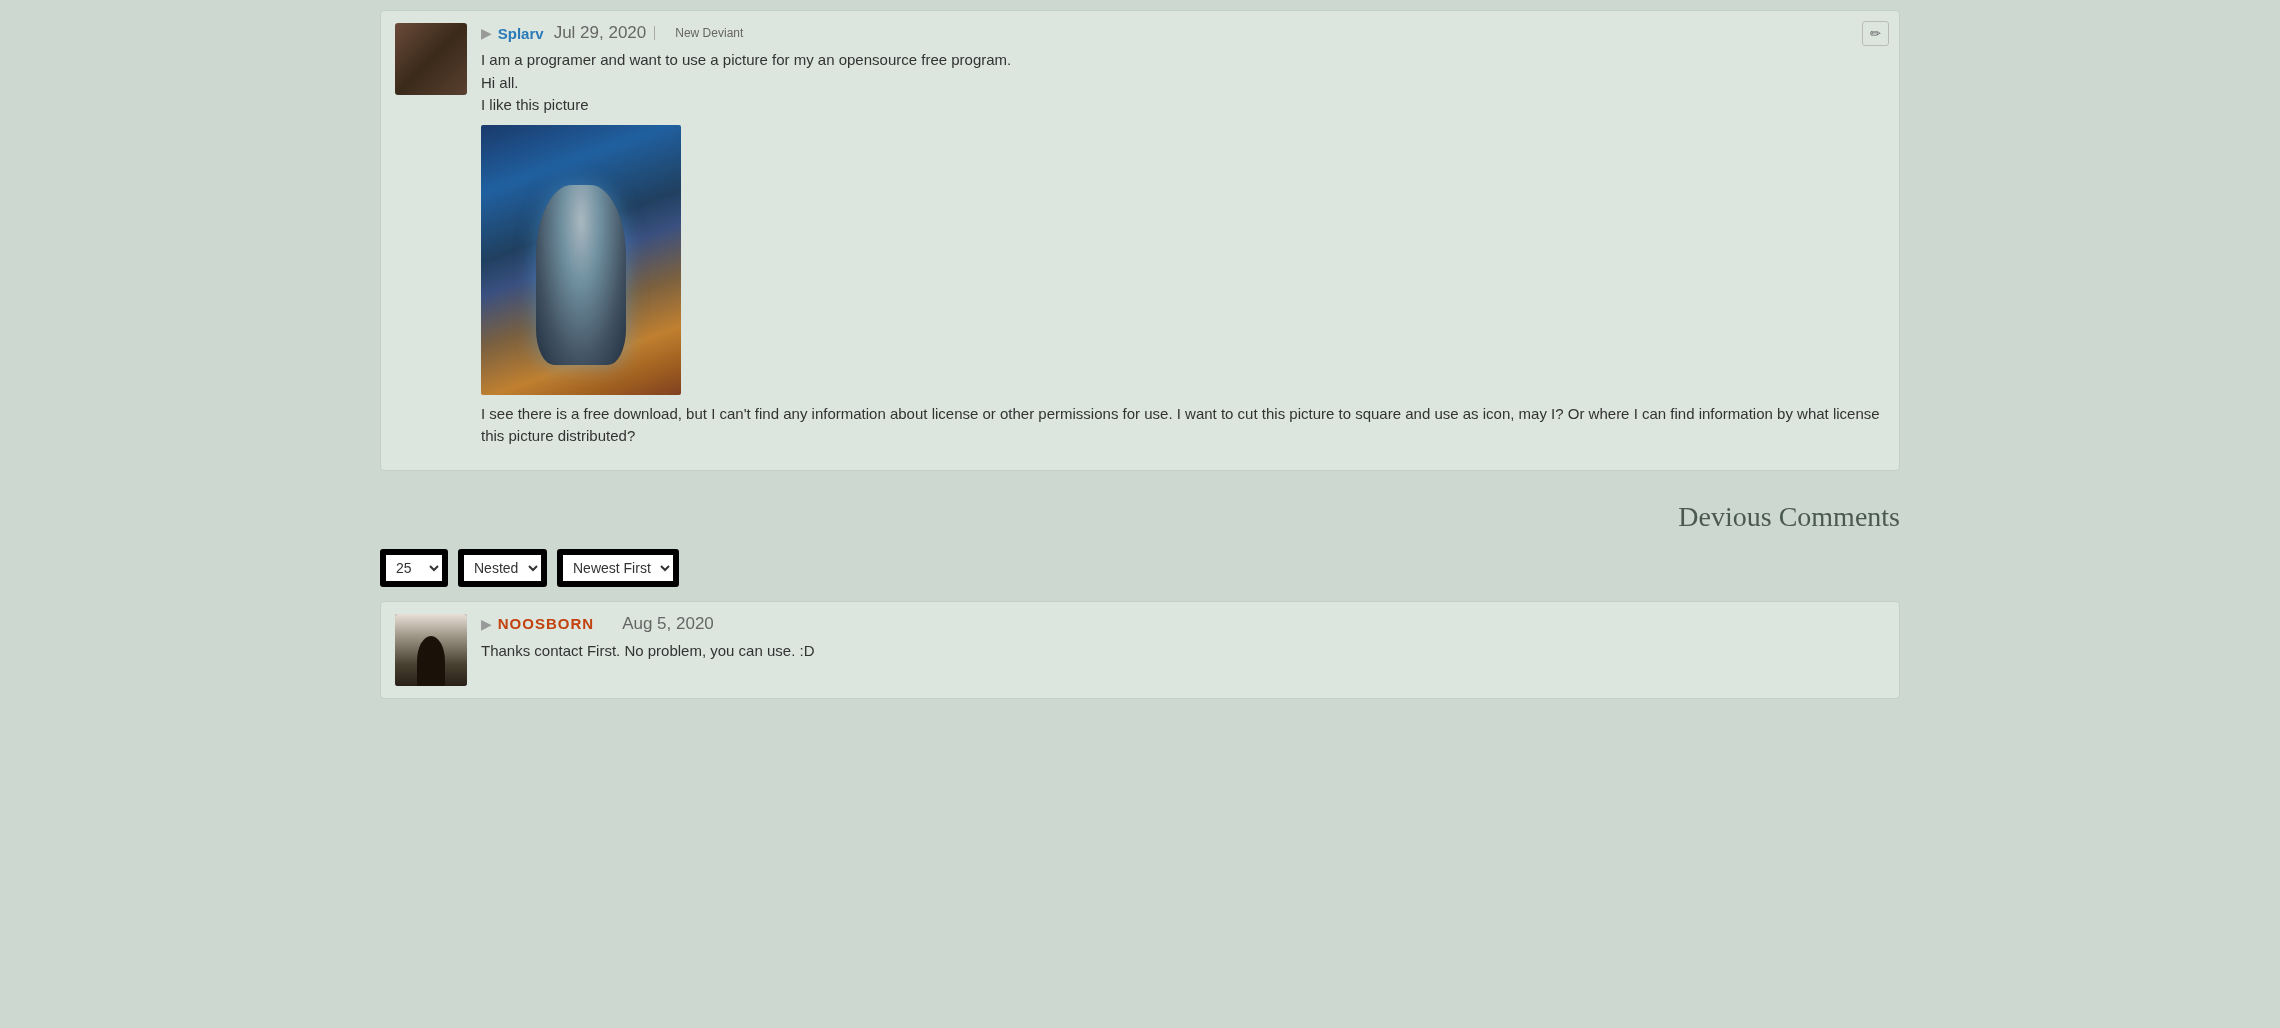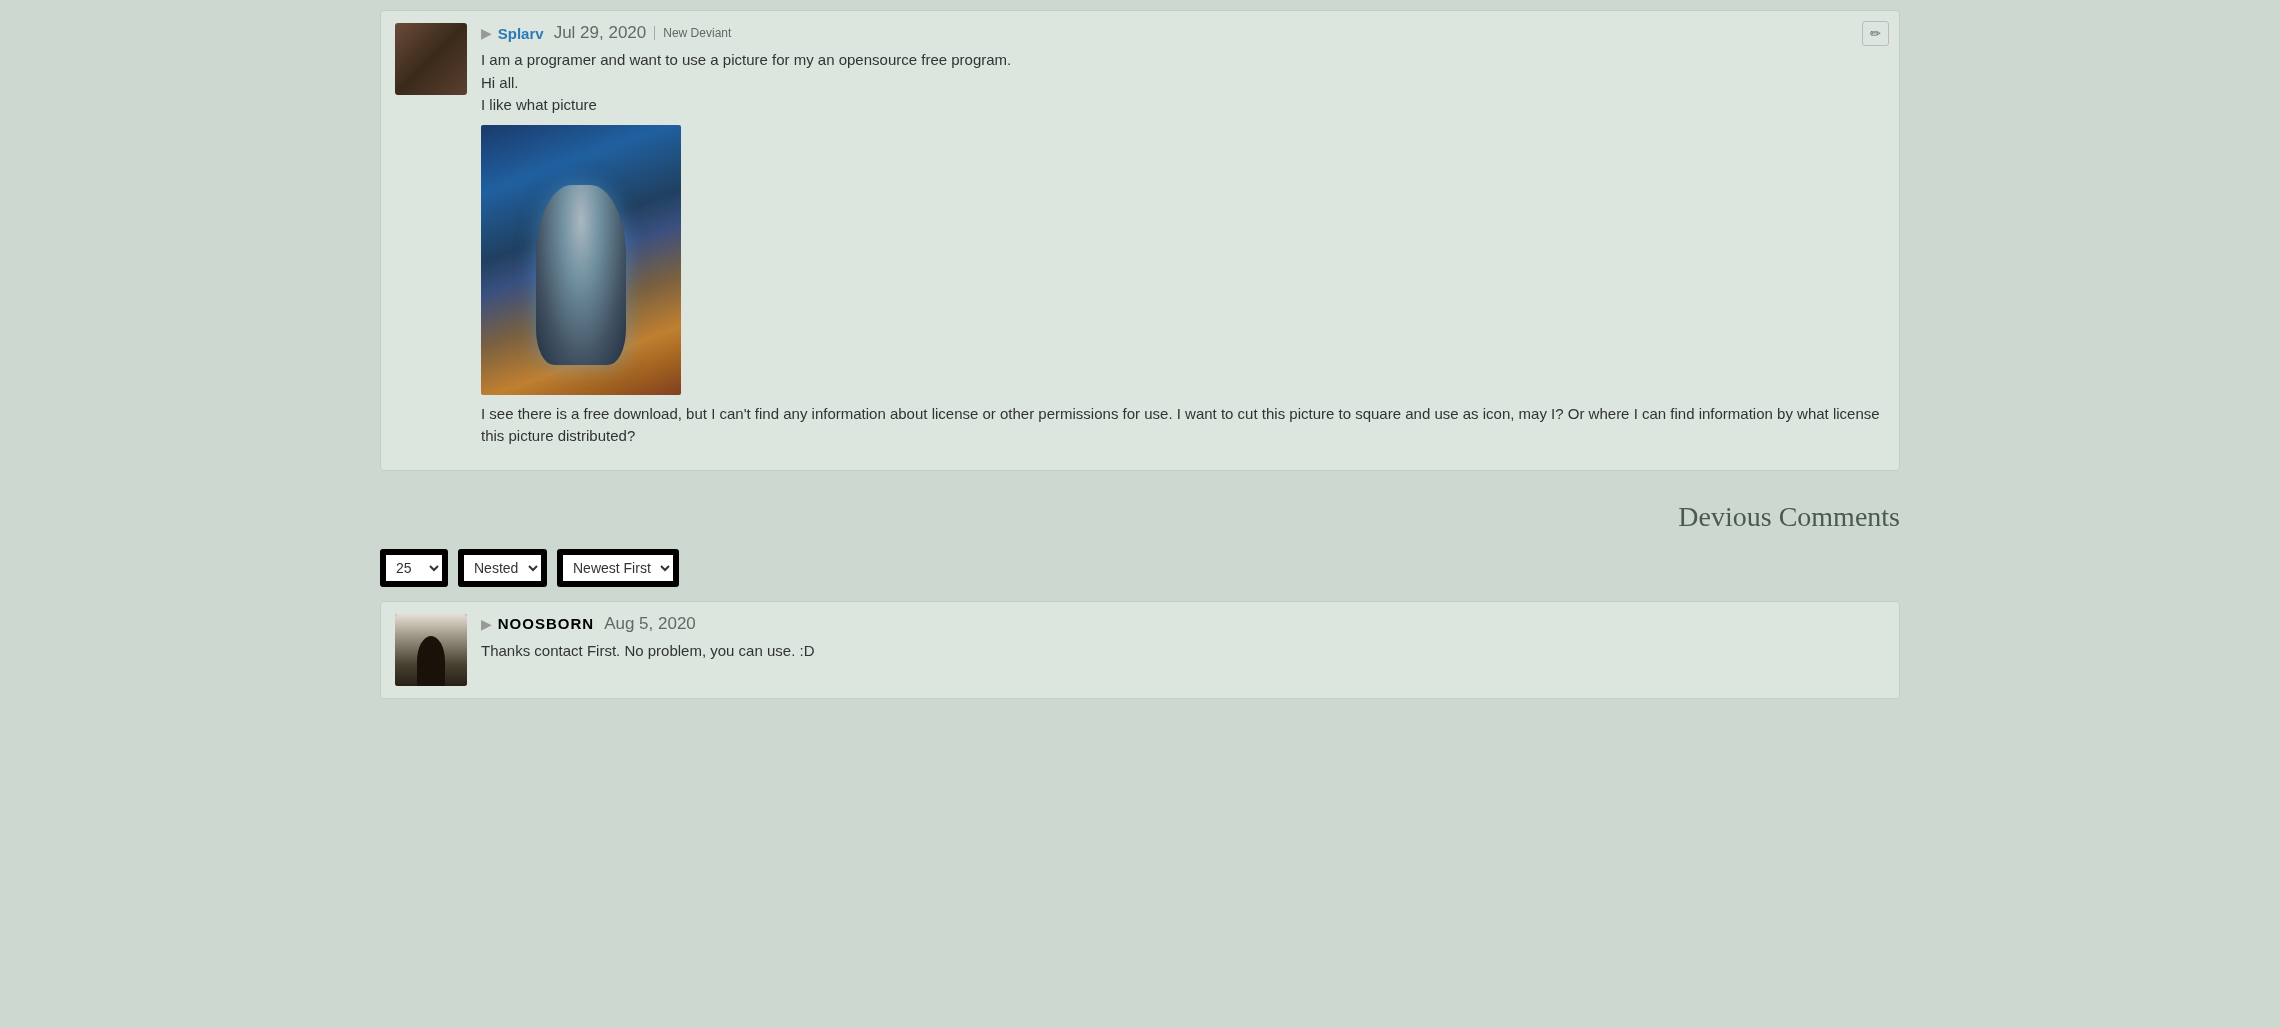--- a/index.html
+++ b/index.html
@@ -75,21 +75,21 @@
     .date {
       color: #666;
       font-size: 17px;
       margin-right: 8px;
     }
 
     .badge {
       color: #666;
       font-size: 12px;
       border-left: 1px solid #aaa;
-      padding-left: 8px;
+      padding-left: 20px;
     }
 
     .comment-text {
       font-size: 15px;
       line-height: 1.5;
       color: #333;
       margin-bottom: 10px;
     }
 
     .comment-image {
@@ -201,25 +201,25 @@
       bottom: 0;
       left: 50%;
       transform: translateX(-50%);
       width: 28px;
       height: 50px;
       background: #1a1208;
       border-radius: 50% 50% 0 0;
     }
 
     .username-caps {
-      color: #000000;
+      color: #c2410c;
       font-size: 15px;
       font-weight: bold;
       text-decoration: none;
-      margin-right: 10px;
+      margin-right: 28px;
       text-transform: uppercase;
       letter-spacing: 1px;
     }
   </style>
 </head>
 <body>
 
 <div class="page-wrapper">
 
   <div class="main-comment-card">
@@ -229,21 +229,21 @@
     <div class="comment-body">
       <div class="comment-header">
         <span class="reply-arrow">▶</span>
         <a class="username">Splarv</a>
         <span class="date">Jul 29, 2020</span>
         <span class="badge">New Deviant</span>
       </div>
       <div class="comment-text">
         <div>I am a programer and want to use a picture for my an opensource free program.</div>
         <div>Hi all.</div>
-        <div>I like what picture</div>
+        <div>I like this picture</div>
         <div class="comment-image"></div>
         <div>I see there is a free download, but I can't find any information about license or other permissions for use. I want to cut this picture to square and use as icon, may I? Or where I can find information by what license this picture distributed?</div>
       </div>
     </div>
     <button class="edit-button">✏</button>
   </div>
 
   <h2 class="section-heading">Devious Comments</h2>
 
   <div class="controls-row">

